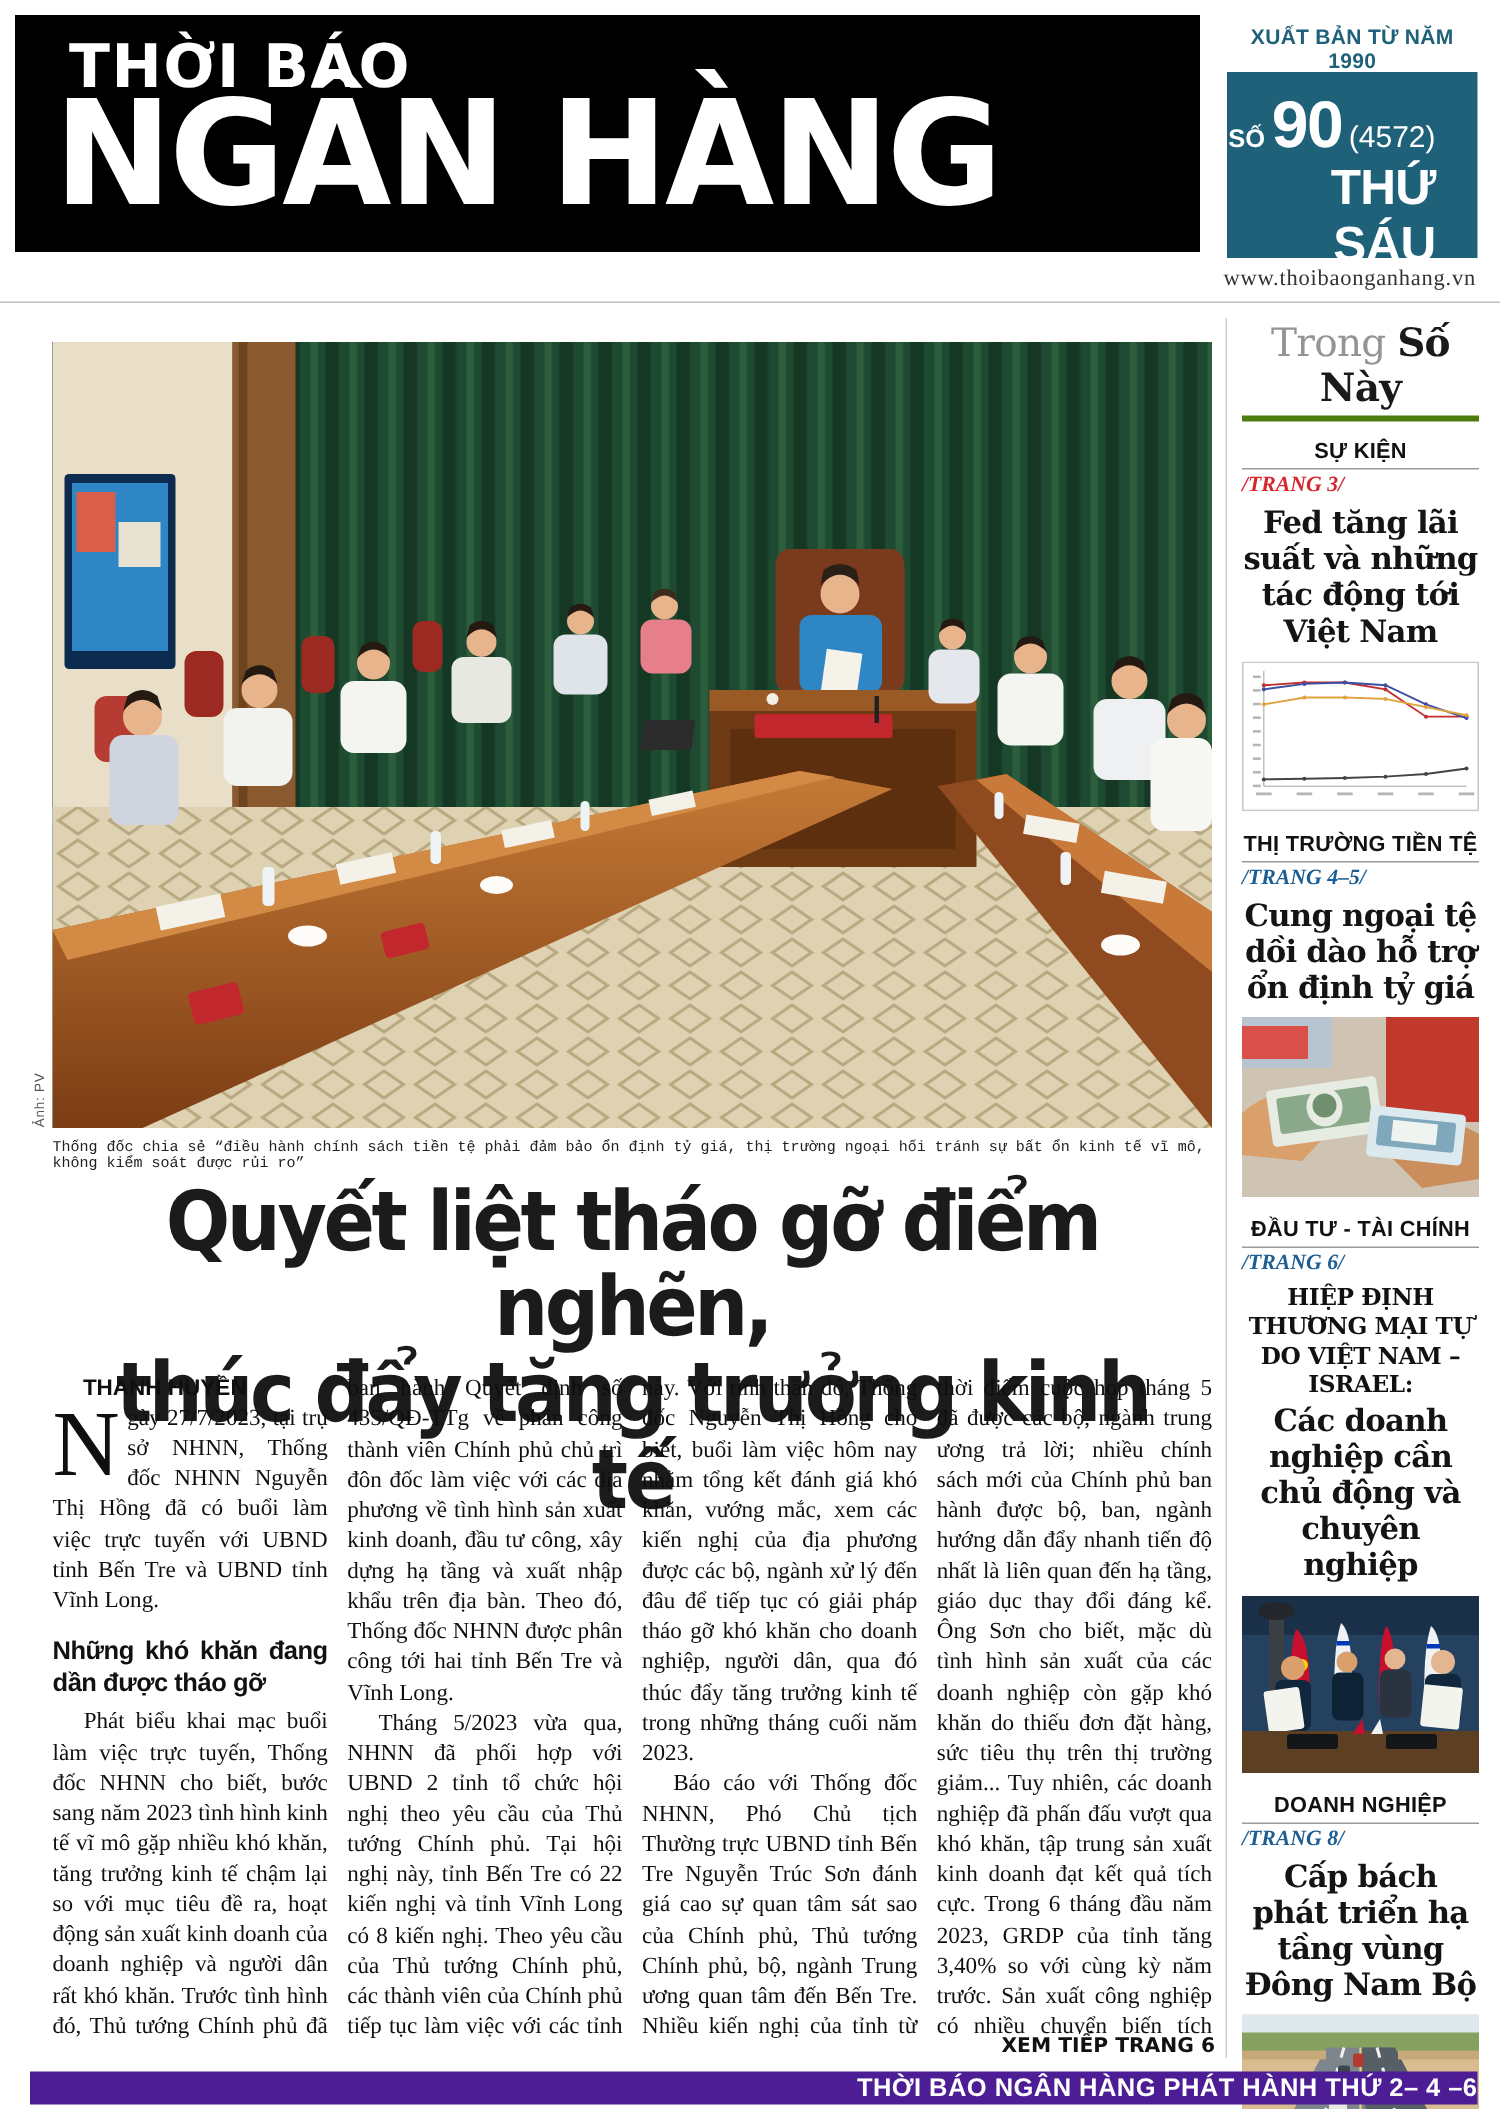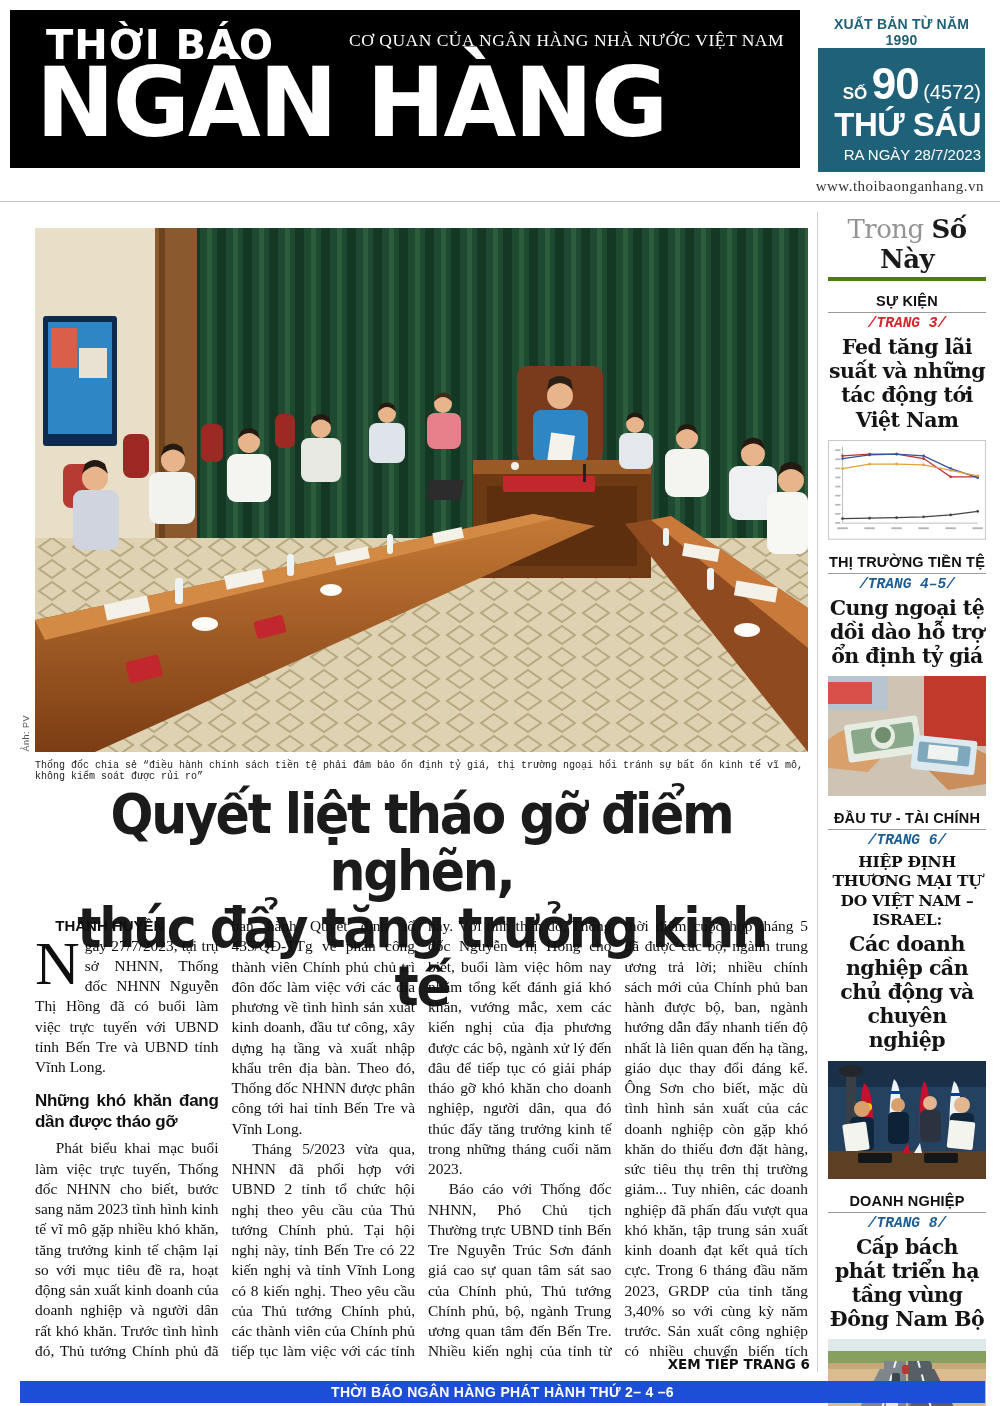--- a/index.html
+++ b/index.html
@@ -9,21 +9,21 @@
   .masthead-box{position:absolute;left:10px;top:10px;width:790px;height:158px;background:#000000;}
   .mh-small{position:absolute;left:36px;top:12px;color:#fff;font-weight:bold;font-size:40px;
             letter-spacing:1px;font-family:"DejaVu Sans",sans-serif;}
   .mh-big{position:absolute;left:26px;top:40px;color:#fff;font-weight:bold;font-size:97px;line-height:1.1;
           letter-spacing:-2px;font-family:"DejaVu Sans",sans-serif;transform:scaleX(.97);transform-origin:left;}
   .mh-agency{position:absolute;right:16px;top:20px;color:#fff;font-size:17.5px;letter-spacing:.5px;
              font-family:"Liberation Serif",serif;}
   .pub-since{position:absolute;left:818px;top:16px;width:167px;text-align:center;color:#1e6179;
              font-weight:bold;font-size:14px;letter-spacing:.2px;}
   .issue-box{position:absolute;left:818px;top:48px;width:167px;height:124px;background:#1e6179;color:#fff;
-             text-align:right;box-sizing:border-box;padding:14px 4px 0 0;}
+             text-align:right;box-sizing:border-box;padding:14px 28px 0 0;}
   .issue-line1{line-height:1;}
   .issue-so{font-size:17px;font-weight:bold;}
   .issue-num{font-size:44px;font-weight:bold;letter-spacing:-1px;}
   .issue-total{font-size:20px;}
   .issue-day{font-size:33px;font-weight:bold;line-height:1.15;letter-spacing:-.5px;}
   .issue-date{font-size:15px;margin-top:2px;}
   .website{position:absolute;right:16px;top:178px;font-size:15px;color:#333;
            font-family:"Liberation Serif",serif;letter-spacing:.5px;}
   .top-rule{position:absolute;left:0;top:201px;width:1000px;border-top:1px solid #bfbfbf;}
   
@@ -53,42 +53,41 @@
   .v-divider{position:absolute;left:817px;top:212px;height:1160px;width:1px;background:#cfcfcf;}
   .sidebar{position:absolute;left:828px;top:214px;width:158px;}
   .sb-title{text-align:center;font-family:"DejaVu Serif",serif;font-size:26px;letter-spacing:-.5px;
             border-bottom:4px solid #4d7c0f;padding-bottom:3px;margin-bottom:12px;}
   .sb-title .t-light{color:#949494;}
   .sb-title .t-bold{color:#1a1a1a;font-weight:bold;}
   .sb-section{margin-bottom:14px;}
   .sb-cat{text-align:center;font-weight:bold;font-size:14.5px;letter-spacing:.2px;
           font-family:"Liberation Sans",sans-serif;color:#111;}
   .sb-cat-rule{border-top:1px solid #9a9a9a;margin:3px 0 2px 0;}
-  .sb-page{text-align:center;font-family:Liberation Mono, monospace;font-weight:bold;font-style:italic;
+  .sb-page{text-align:left;font-family:Liberation Serif, serif;font-weight:bold;font-style:italic;
            font-size:14.5px;margin-bottom:4px;}
   .sb-kicker{text-align:center;font-family:"DejaVu Serif",serif;font-weight:bold;font-size:15.5px;
              line-height:1.25;color:#111;margin:2px 0 0 0;letter-spacing:-.3px;}
   .sb-head{text-align:center;font-family:"DejaVu Serif",serif;font-weight:bold;font-size:20.5px;
            line-height:1.18;color:#141414;margin:2px 0 8px 0;letter-spacing:-.5px;}
   .sb-fig{width:158px;display:block;}
   .sb-fig svg{display:block;width:100%;height:auto;}
   
-  .footer-bar{position:absolute;left:20px;top:1381px;width:965px;height:22px;background:#1d4ed8;
-              color:#fff;text-align:center;font-weight:bold;font-size:14px;line-height:22px;
+  .footer-bar{position:absolute;left:20px;top:1381px;width:965px;height:22px;background:#4c1d95;
+              color:#fff;text-align:right;font-weight:bold;font-size:17px;line-height:22px;
               letter-spacing:.3px;font-family:"Liberation Sans",sans-serif;}
 </style>
 </head>
 <body>
 
 <div class="page">
 
   <div class="masthead-box">
     <div class="mh-small">THỜI BÁO</div>
     <div class="mh-big">NGÂN HÀNG</div>
-    <div class="mh-agency">CƠ QUAN CỦA NGÂN HÀNG NHÀ NƯỚC VIỆT NAM</div>
   </div>
   <div class="pub-since">XUẤT BẢN TỪ NĂM 1990</div>
   <div class="issue-box">
     <div class="issue-line1">
       <span class="issue-so">SỐ</span>
       <span class="issue-num">90</span>
       <span class="issue-total">(4572)</span>
     </div>
     <div class="issue-day">THỨ SÁU</div>
     <div class="issue-date">RA NGÀY 28/7/2023</div>

